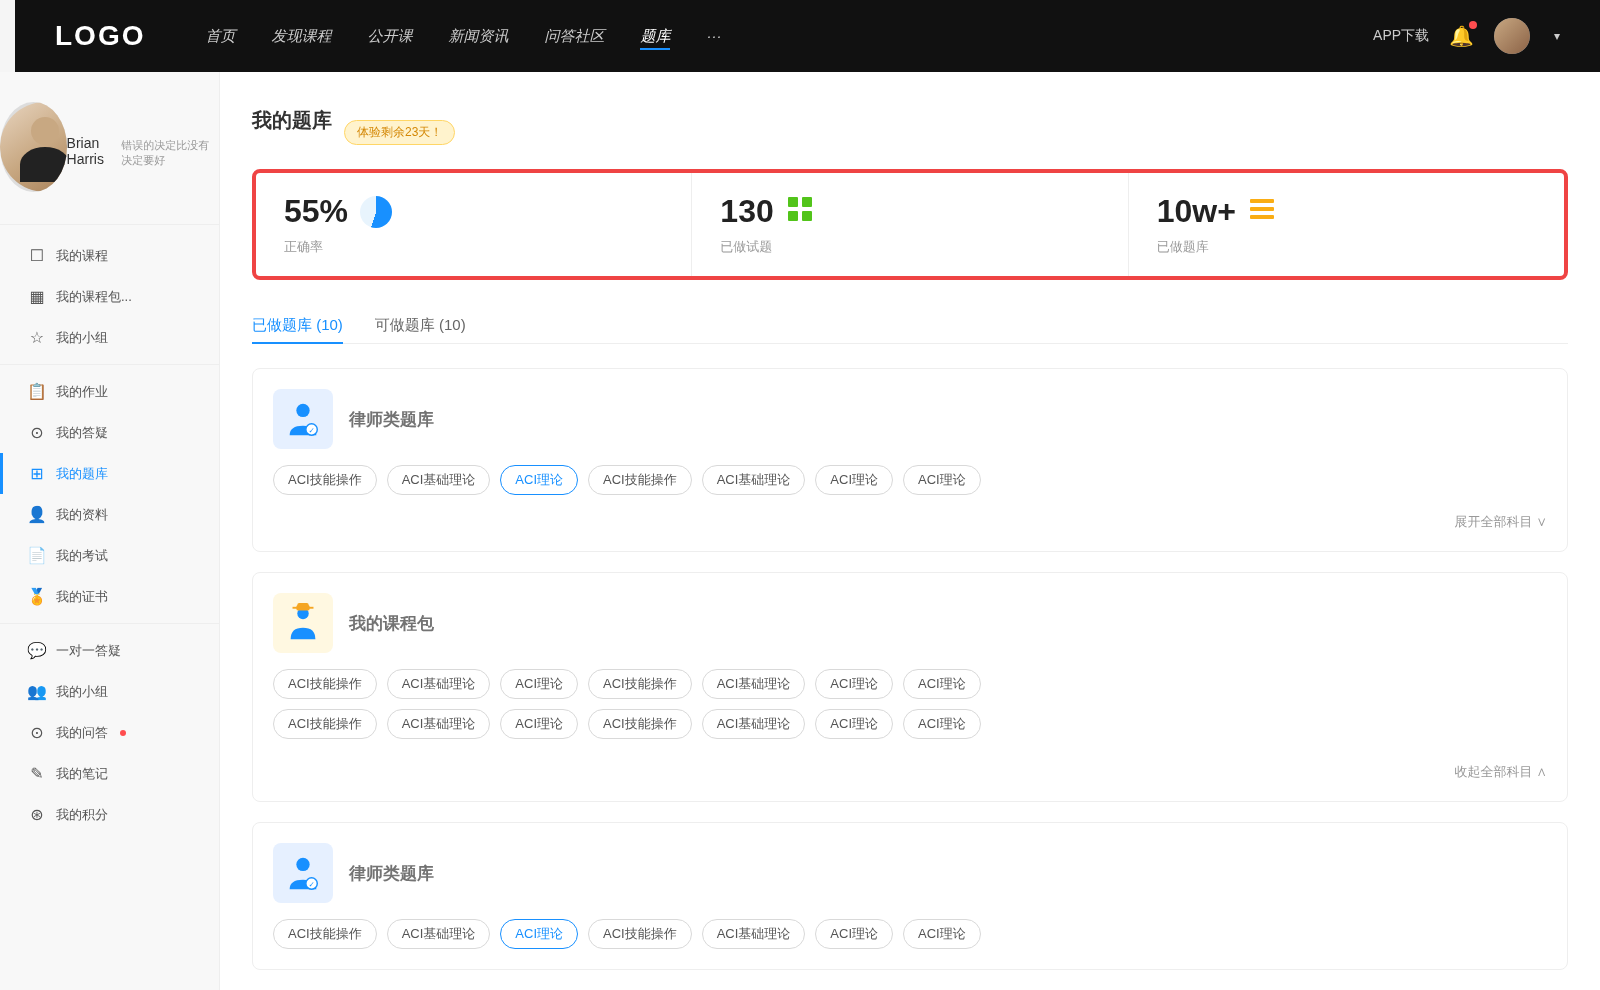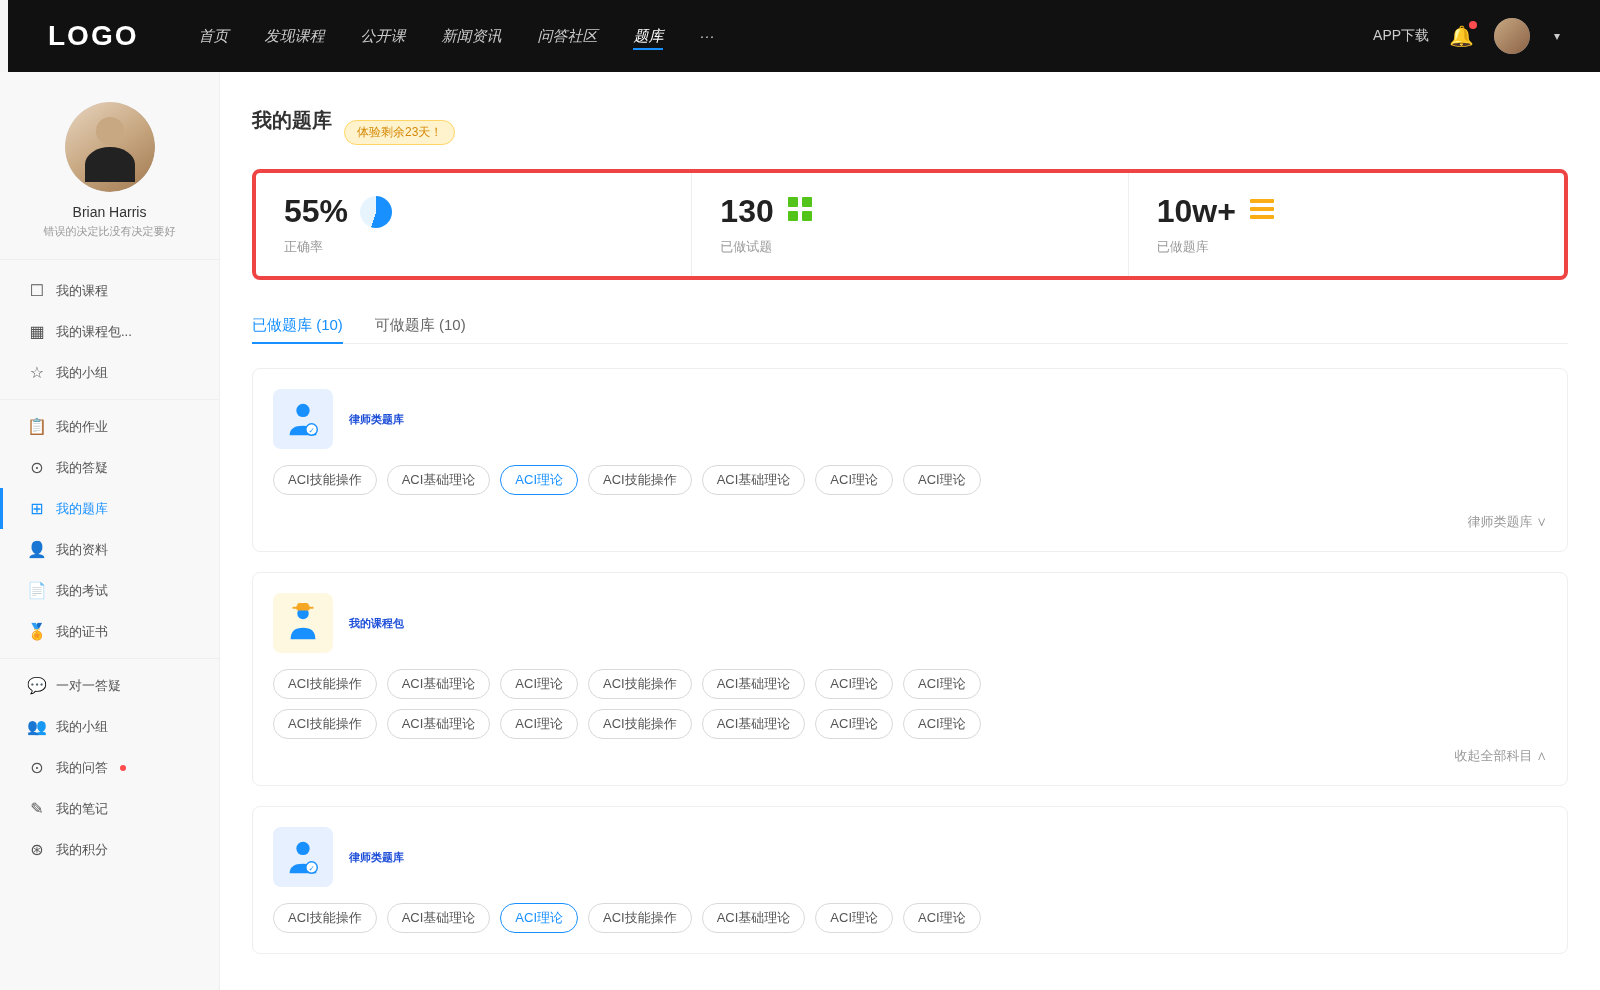--- a/index.html
+++ b/index.html
@@ -6,21 +6,21 @@
     body { font-family: -apple-system, BlinkMacSystemFont, 'PingFang SC', 'Microsoft YaHei', sans-serif; background: #f5f5f5; width: 1600px; height: 990px; overflow: hidden; }
 
     
     .navbar {
       background: #111;
       height: 72px;
       display: flex;
       align-items: center;
       padding: 0 40px;
       position: fixed;
-      top: 0; left: 8px; right: 0;
+      top: 0; left: 15px; right: 0;
       z-index: 100;
     }
     .navbar-logo {
       color: white;
       font-size: 28px;
       font-weight: bold;
       letter-spacing: 2px;
       margin-right: 60px;
     }
     .navbar-nav {
@@ -92,21 +92,21 @@
     .sidebar {
       width: 220px;
       background: #f8f8f8;
       flex-shrink: 0;
       padding: 30px 0;
       overflow-y: auto;
       border-right: 1px solid #eee;
     }
     .profile-section {
       display: flex;
-      flex-direction: column;
+      flex-direction: row;
       align-items: center;
       padding-bottom: 20px;
       border-bottom: 1px solid #eee;
       margin-bottom: 10px;
     }
     .avatar-wrapper {
       width: 90px;
       height: 90px;
       border-radius: 50%;
       overflow: hidden;
@@ -303,23 +303,23 @@
       height: 60px;
       background: #e6f0ff;
       border-radius: 8px;
       display: flex;
       align-items: center;
       justify-content: center;
       position: relative;
     }
     .bank-icon svg { width: 40px; height: 40px; }
     .bank-name {
-      font-size: 11px;
+      font-size: 17px;
       font-weight: 600;
-      color: #1d4ed8;
+      color: #737373;
     }
     .subjects-row {
       display: flex;
       flex-wrap: wrap;
       gap: 10px;
       align-items: center;
     }
     .subject-tag {
       padding: 5px 14px;
       border: 1px solid #d9d9d9;
@@ -533,21 +533,21 @@
         <span class="bank-name">律师类题库</span>
       </div>
       <div class="subjects-row">
         <span class="subject-tag">ACI技能操作</span>
         <span class="subject-tag">ACI基础理论</span>
         <span class="subject-tag selected">ACI理论</span>
         <span class="subject-tag">ACI技能操作</span>
         <span class="subject-tag">ACI基础理论</span>
         <span class="subject-tag">ACI理论</span>
         <span class="subject-tag">ACI理论</span>
-        <span class="expand-link">律师类题库 ∨</span>
+        <span class="expand-link">展开全部科目 ∨</span>
       </div>
     </div>
 
     <div class="bank-section">
       <div class="bank-header">
         <div class="bank-icon" style="background:#fff8e1;">
           <svg width="42" height="42" viewBox="0 0 42 42">
             <circle cx="21" cy="11" r="6" fill="#1890ff"></circle>
             <path d="M8 38 Q8 26 21 26 Q34 26 34 38" fill="#1890ff"></path>
             <rect x="14" y="2" width="14" height="6" rx="2" fill="#f5a623"></rect>
@@ -568,21 +568,21 @@
       </div>
       <div class="subjects-row-extra">
         <span class="subject-tag">ACI技能操作</span>
         <span class="subject-tag">ACI基础理论</span>
         <span class="subject-tag">ACI理论</span>
         <span class="subject-tag">ACI技能操作</span>
         <span class="subject-tag">ACI基础理论</span>
         <span class="subject-tag">ACI理论</span>
         <span class="subject-tag">ACI理论</span>
       </div>
-      <span class="collapse-link" style="display:block; text-align:right; margin-top:8px; font-size:13px; color:#999; cursor:pointer;">收起全部科目 ∧</span>
+      <span class="collapse-link" style="display:block; text-align:right; margin-top:24px; font-size:13px; color:#999; cursor:pointer;">收起全部科目 ∧</span>
     </div>
 
     <div class="bank-section">
       <div class="bank-header">
         <div class="bank-icon">
           <svg width="42" height="42" viewBox="0 0 42 42">
             <circle cx="21" cy="12" r="7" fill="#1890ff"></circle>
             <path d="M7 38 Q7 28 21 28 Q35 28 35 38" fill="#1890ff"></path>
             <circle cx="30" cy="32" r="6" fill="white" stroke="#1890ff" stroke-width="1.5"></circle>
             <text x="30" y="36" text-anchor="middle" font-size="8" fill="#1890ff">✓</text>

